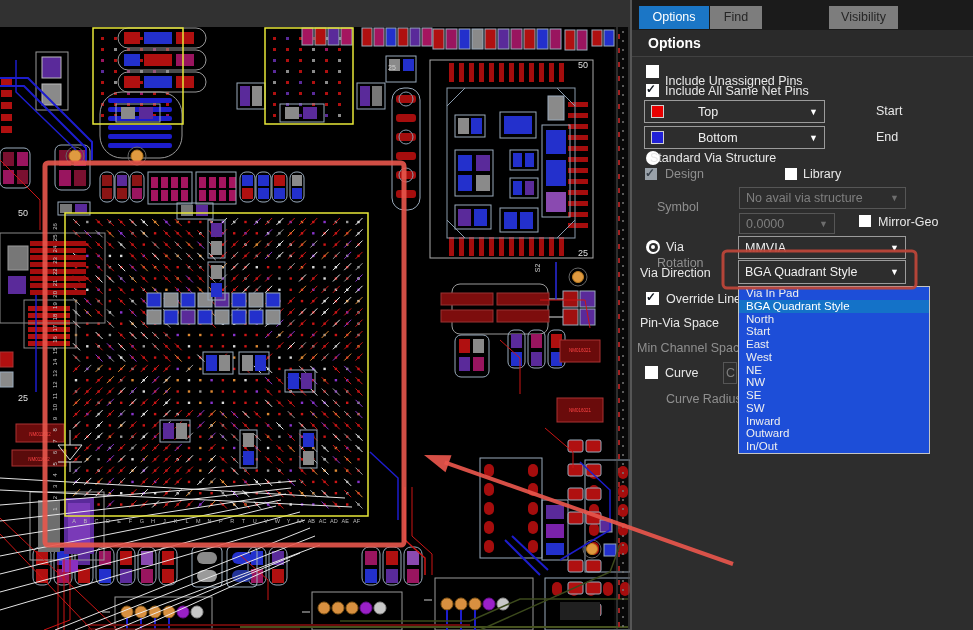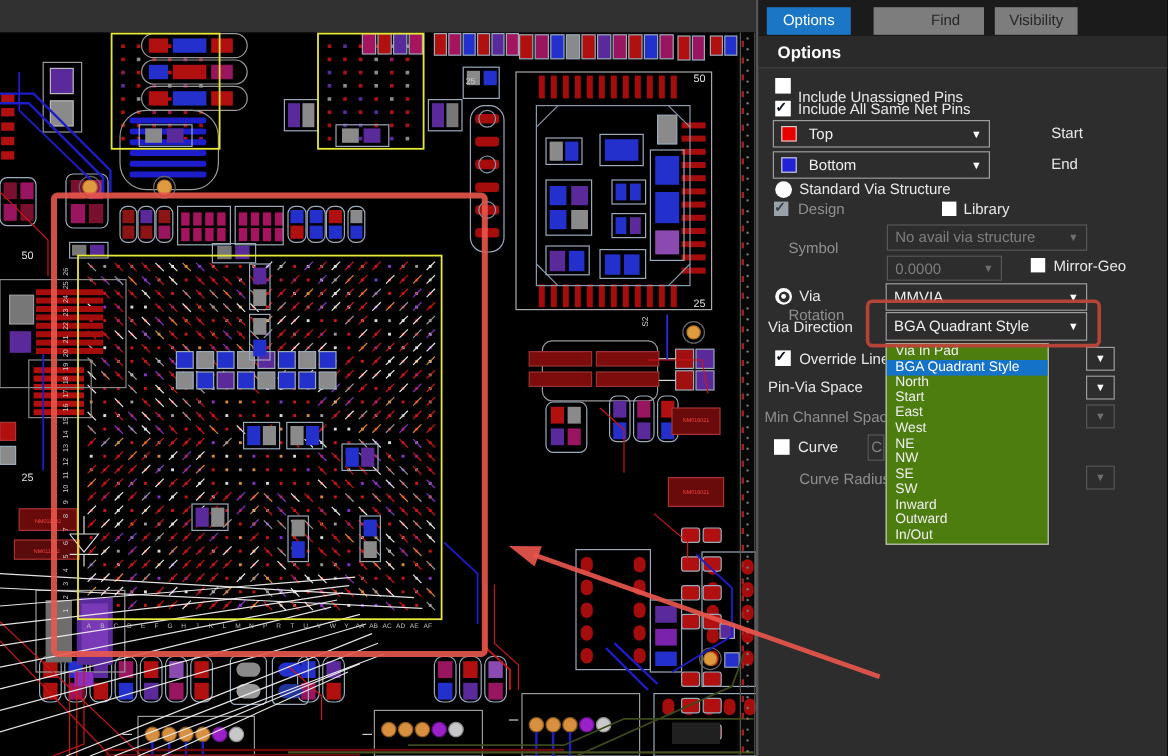--- a/index.html
+++ b/index.html
@@ -21,31 +21,31 @@
   .lbl{line-height:14px;white-space:nowrap;}
   .lbl.dis{color:#8f8f8f;}
   .cb{width:13px;height:13px;background:#fff;position:absolute;}
   .cb .chk{position:absolute;left:0;top:-2px;font-size:12px;font-weight:bold;color:#10161e;}
   .cb.dis{background:#99a1a9;}
   .cb.dis .chk{color:#39424c;}
   .radio{width:14px;height:14px;border-radius:50%;background:#fff;position:absolute;}
   .radio .in{position:absolute;left:2.5px;top:2.5px;width:9px;height:9px;border-radius:50%;background:#2d2d2d;}
   .radio .dot{position:absolute;left:5px;top:5px;width:4px;height:4px;border-radius:50%;background:#fff;}
   .combo{position:absolute;border:1px solid #9b9b9b;box-sizing:border-box;display:flex;
-         align-items:center;padding:0 6px;color:#efefef;background:#2d2d2d;}
+         align-items:center;padding:0 6px;color:#efefef;background:#2d2d2d;gap:24px;}
   .combo .arr{margin-left:auto;font-size:9px;color:#fff;}
   .combo.dis{border-color:#565656;color:#7f7f7f;}
   .combo.dis .arr{color:#6e6e6e;}
   .swatch{width:11px;height:11px;border:1px solid #cfcfcf;margin-right:10px;flex:none;}
   .stub{position:absolute;width:24px;height:20px;border:1px solid #9b9b9b;box-sizing:border-box;
         display:flex;align-items:center;justify-content:center;background:#2d2d2d;}
   .stub .arr{font-size:9px;color:#fff;}
   .stub.dis{border-color:#565656;}
   .stub.dis .arr{color:#6e6e6e;}
-  .ddlist{position:absolute;left:106px;top:286px;width:136px;background:#4d7c0f;
+  .ddlist{position:absolute;left:106px;top:286px;width:192px;background:#1d4ed8;
           border:1px solid #c4c4c4;box-sizing:border-box;z-index:5;}
   .dditem{height:12.77px;line-height:12.7px;font-size:11.5px;padding-left:7px;color:#efefef;
           white-space:nowrap;overflow:hidden;}
   .dditem.sel{background:#1472c8;color:#fff;}
   .clip{overflow:hidden;white-space:nowrap;}
   
   .overlay{position:absolute;left:0;top:0;width:973px;height:630px;z-index:10;pointer-events:none;}
 </style>
 </head>
 <body>
@@ -1960,21 +1960,21 @@
       <text x="311.3" y="523" fill="#bbbbbb" font-size="5.5" text-anchor="middle">AB</text>
       <text x="322.6" y="523" fill="#bbbbbb" font-size="5.5" text-anchor="middle">AC</text>
       <text x="333.90000000000003" y="523" fill="#bbbbbb" font-size="5.5" text-anchor="middle">AD</text>
       <text x="345.20000000000005" y="523" fill="#bbbbbb" font-size="5.5" text-anchor="middle">AE</text>
       <text x="356.5" y="523" fill="#bbbbbb" font-size="5.5" text-anchor="middle">AF</text>
     </svg>
 
   <div class="panel">
     <div class="tabbar">
       <div class="tab active" style="left:7px;width:70px;">Options</div>
-      <div class="tab inactive" style="left:96px;width:64px;padding-left:28px;">Find</div>
+      <div class="tab inactive" style="left:78px;width:52px;">Find</div>
       <div class="tab inactive" style="left:149px;width:69px;margin-left:48px;">Visibility</div>
     </div>
     <div class="phead">
       <div class="t">Options</div>
     </div>
 
     <div class="cb abs" style="left:14px;top:65px;"></div>
     <div class="lbl abs" style="left:33px;top:74px;">Include Unassigned Pins</div>
     <div class="cb abs" style="left:14px;top:84px;">
         <span class="chk">✓</span>
@@ -1988,21 +1988,21 @@
     </div>
     <div class="lbl abs" style="left:244px;top:104px;">Start</div>
     <div class="combo" style="left:12px;top:126px;width:181px;height:23px;">
       <span class="swatch" style="background:#2121d6;"></span>
       <span>Bottom</span>
       <span class="arr">▼</span>
     </div>
     <div class="lbl abs" style="left:244px;top:130px;">End</div>
 
     <div class="radio abs" style="left:14px;top:151px;"></div>
-    <div class="lbl abs" style="left:34px;top:151px;">Standard Via Structure</div>
+    <div class="lbl abs" style="left:18px;top:151px;">Standard Via Structure</div>
     <div class="cb dis abs" style="left:13px;top:168px;width:12px;height:12px;">
         <span class="chk">✓</span>
       </div>
     <div class="lbl dis abs" style="left:33px;top:167px;">Design</div>
     <div class="cb abs" style="left:153px;top:168px;width:12px;height:12px;"></div>
     <div class="lbl abs" style="left:171px;top:167px;">Library</div>
 
     <div class="lbl dis abs" style="left:25px;top:200px;">Symbol</div>
     <div class="combo dis" style="left:107px;top:187px;width:167px;height:22px;">
       <span>No avail via structure</span>

